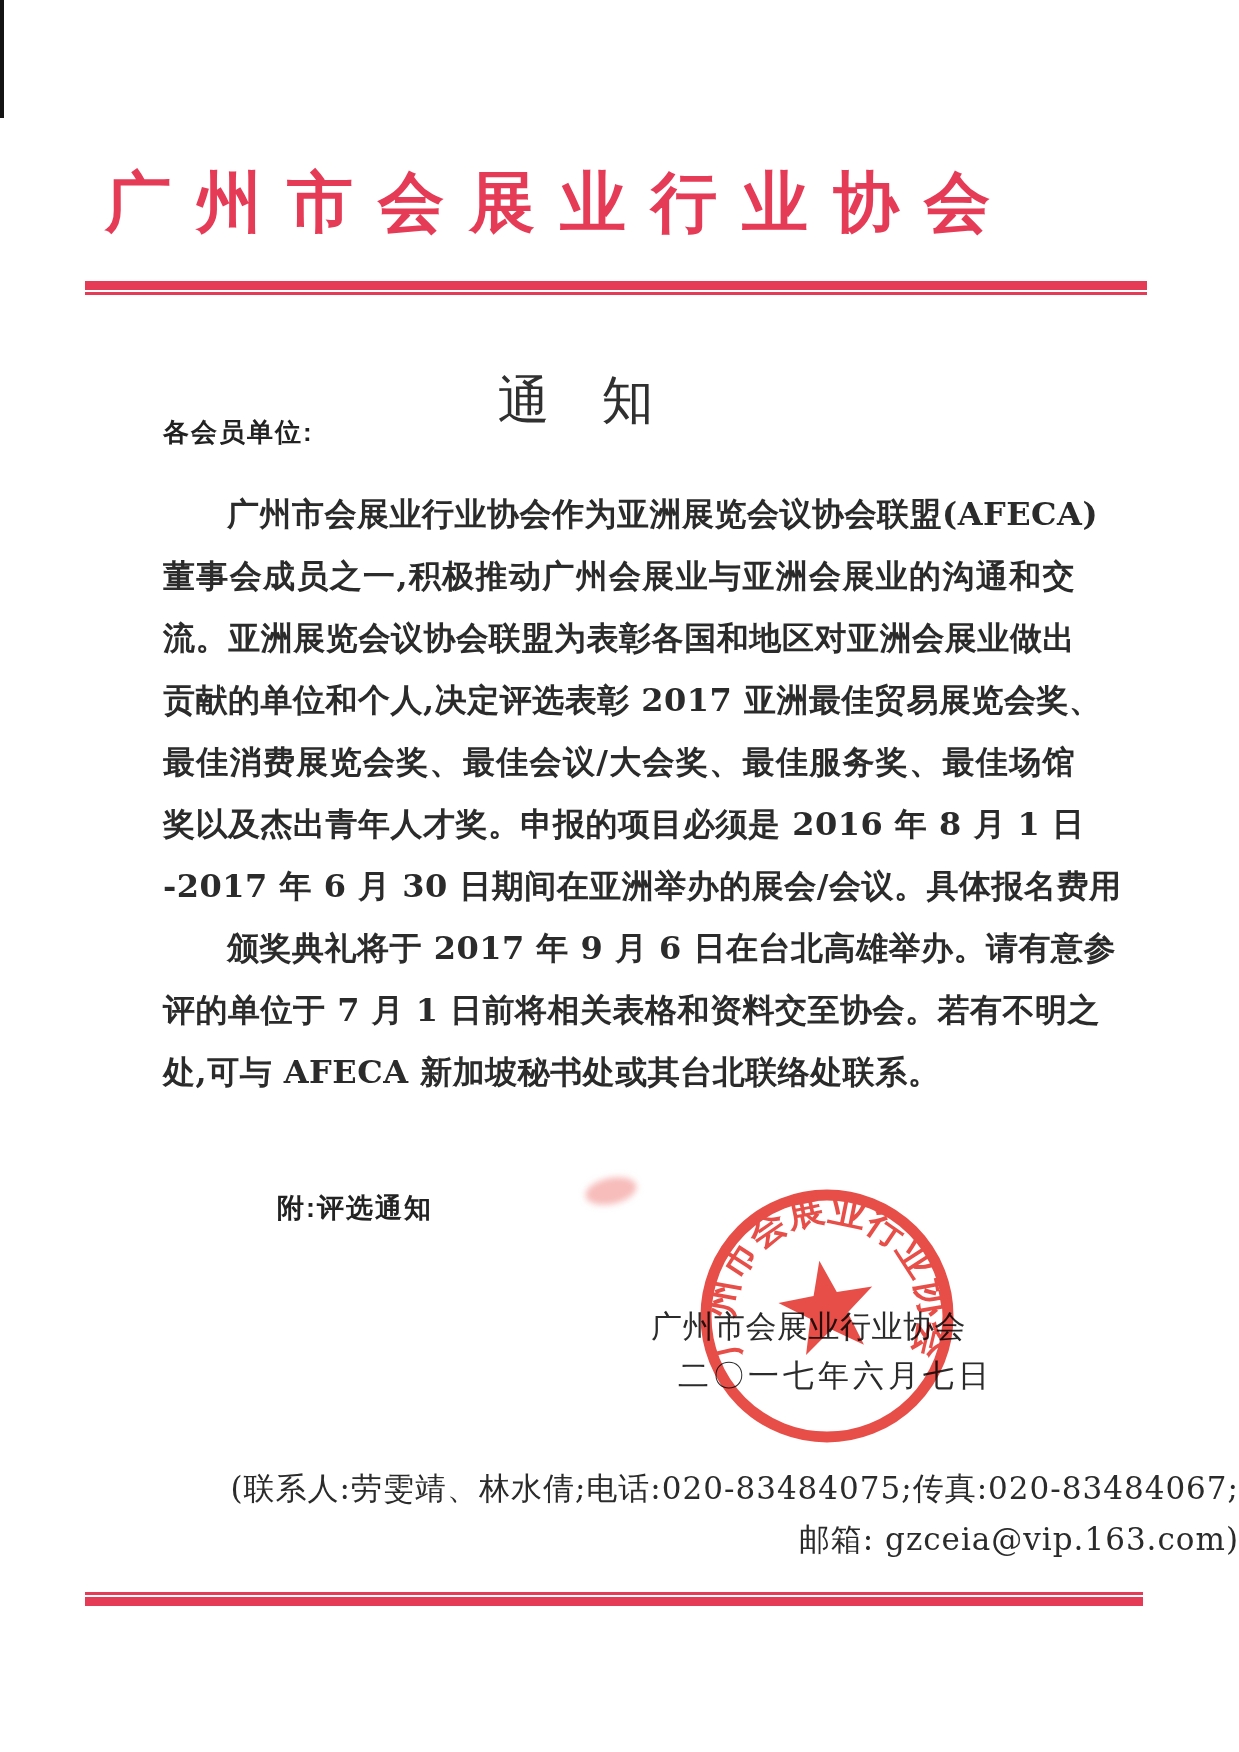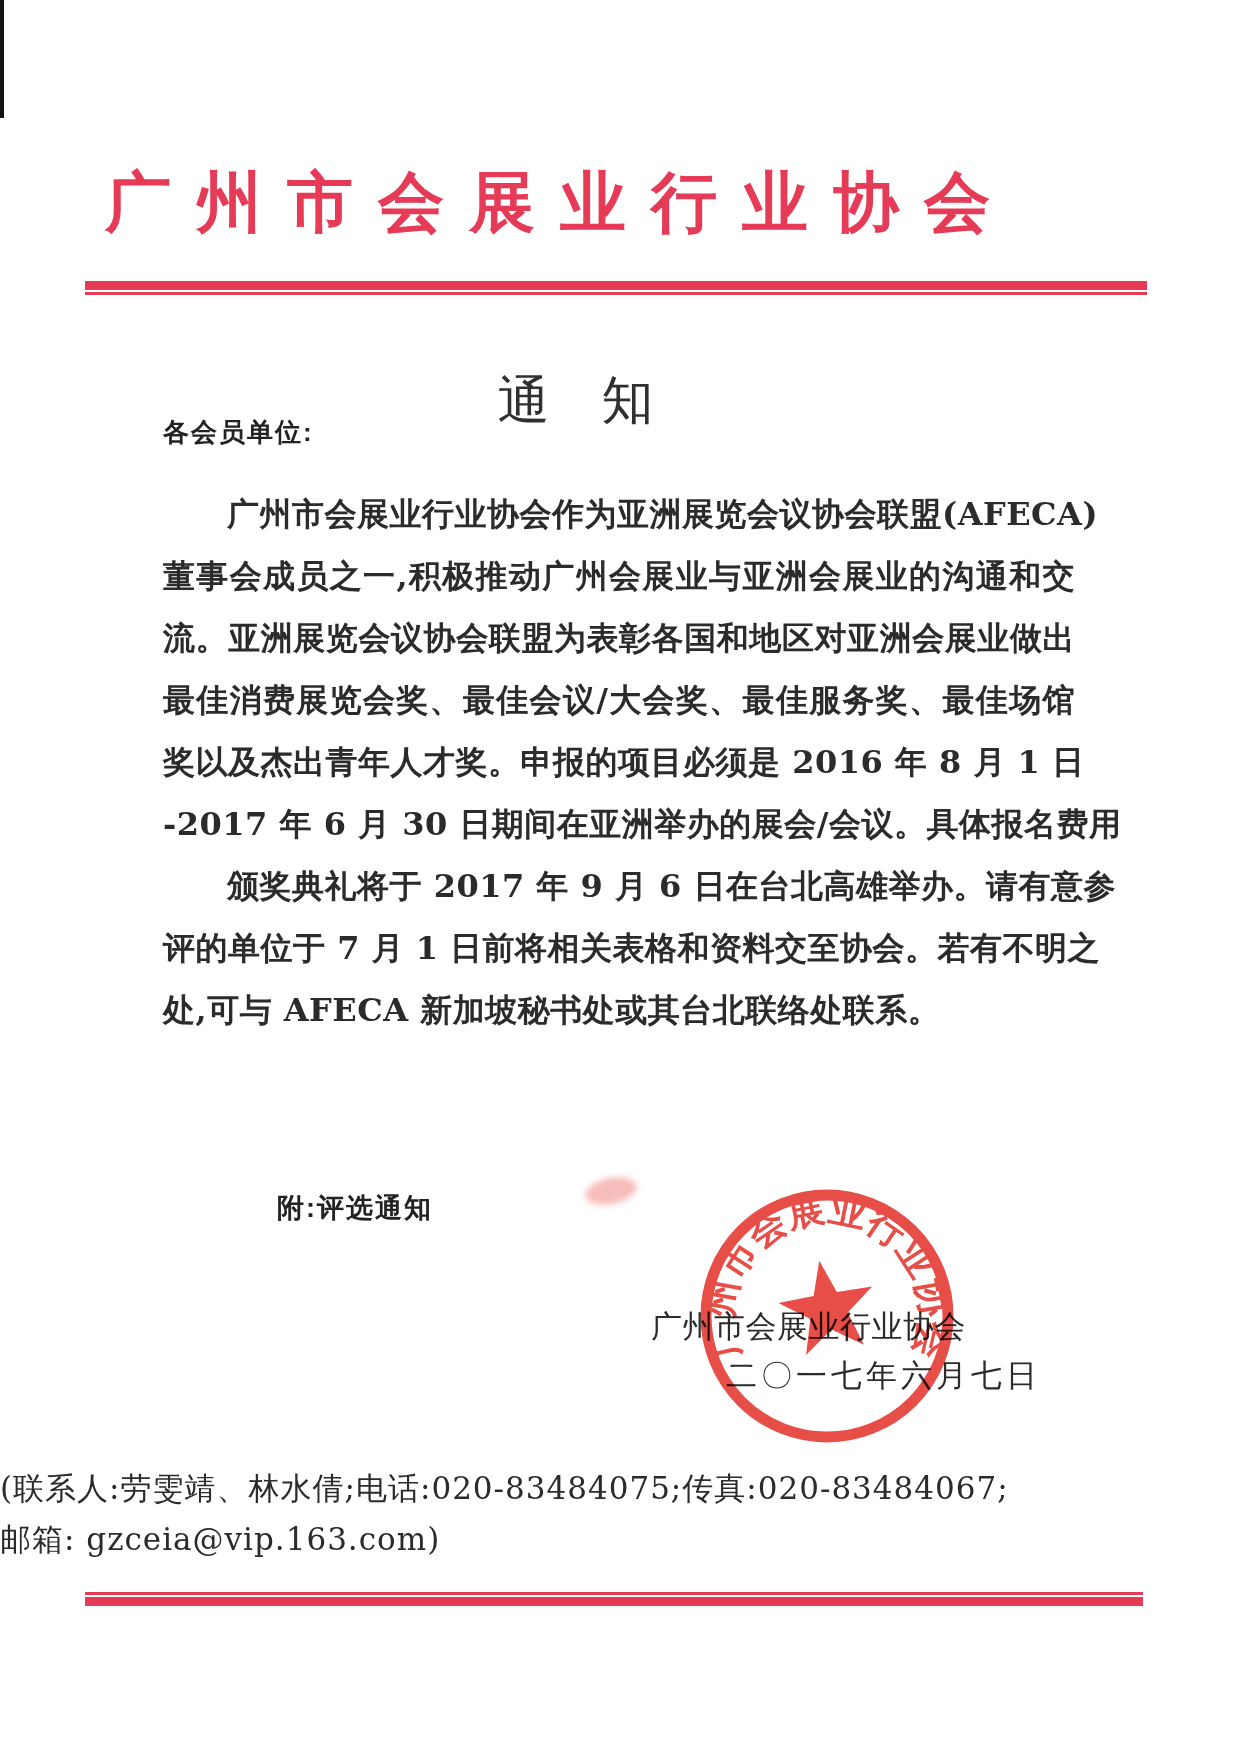--- a/index.html
+++ b/index.html
@@ -67,38 +67,37 @@
   }
   .signature-org{
     position:absolute;left:651px;top:1306px;
     font-size:31px;color:#2b2b2b;letter-spacing:0.5px;
     white-space:nowrap;
   }
   .signature-date{
     position:absolute;left:678px;top:1355px;
     font-size:31px;color:#2b2b2b;letter-spacing:4px;
     white-space:nowrap;
-    margin-left:48px;
   }
   .stamp{
     position:absolute;left:692px;top:1181px;width:270px;height:270px;
     mix-blend-mode:multiply;
     opacity:0.93;
   }
   .stamp svg{display:block;width:100%;height:100%;}
   .stamp-smudge{
     position:absolute;left:585px;top:1178px;width:52px;height:26px;
     background:#e6403a;border-radius:50%;
     filter:blur(3px);opacity:0.35;
     mix-blend-mode:multiply;
     transform:rotate(-12deg);
   }
   .contact{
     position:absolute;left:0;width:1239px;
-    text-align:left;font-size:31px;color:#2b2b2b;
+    text-align:right;font-size:31px;color:#2b2b2b;
     letter-spacing:1px;white-space:nowrap;
   }
   .contact-1{top:1468px;}
   .contact-2{top:1519px;}
 </style>
 </head>
 <body>
 
 <div class="page">
 
@@ -113,20 +112,21 @@
   </div>
 
   <div class="notice-title">通　知</div>
 
   <div class="salutation">各会员单位:</div>
 
   <div class="body-block">
     <div class="l indent">广州市会展业行业协会作为亚洲展览会议协会联盟(AFECA)</div>
     <div class="l">董事会成员之一,积极推动广州会展业与亚洲会展业的沟通和交</div>
     <div class="l">流。亚洲展览会议协会联盟为表彰各国和地区对亚洲会展业做出</div>
+    <div class="l">贡献的单位和个人,决定评选表彰 2017 亚洲最佳贸易展览会奖、</div>
     <div class="l">最佳消费展览会奖、最佳会议/大会奖、最佳服务奖、最佳场馆</div>
     <div class="l">奖以及杰出青年人才奖。申报的项目必须是 2016 年 8 月 1 日</div>
     <div class="l">-2017 年 6 月 30 日期间在亚洲举办的展会/会议。具体报名费用</div>
     <div class="l indent">颁奖典礼将于 2017 年 9 月 6 日在台北高雄举办。请有意参</div>
     <div class="l">评的单位于 7 月 1 日前将相关表格和资料交至协会。若有不明之</div>
     <div class="l end">处,可与 AFECA 新加坡秘书处或其台北联络处联系。</div>
   </div>
 
   <div class="attachment">附:评选通知</div>
 

